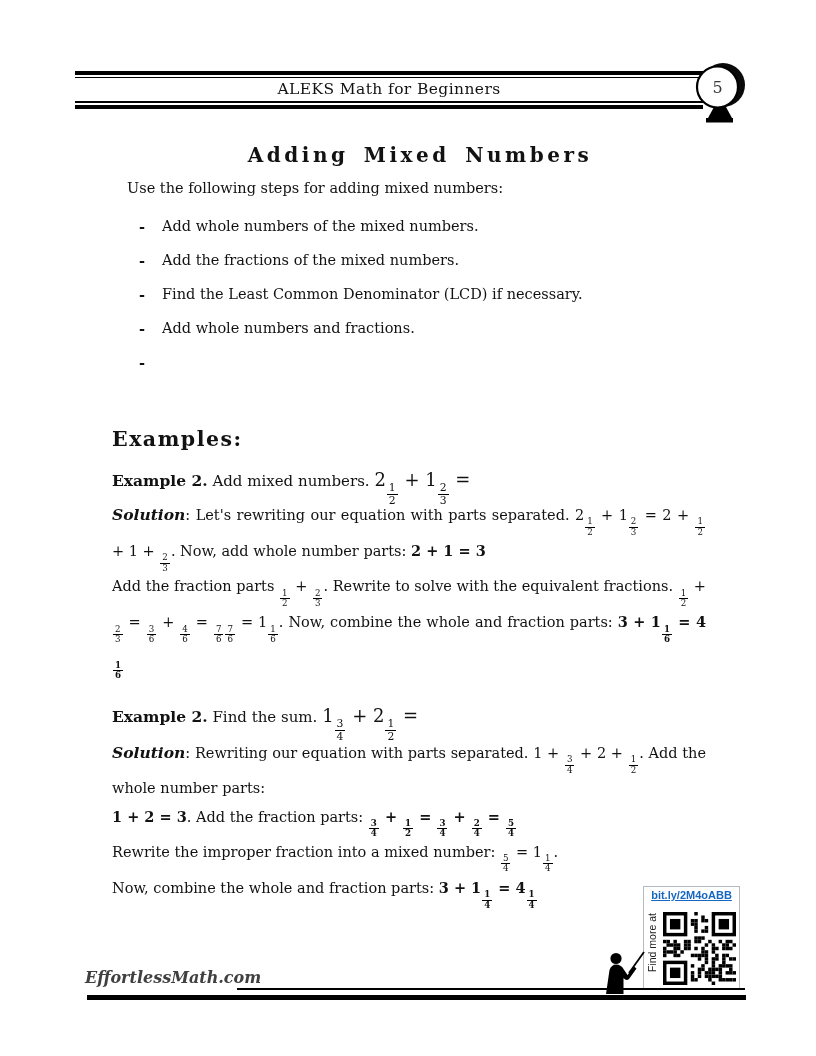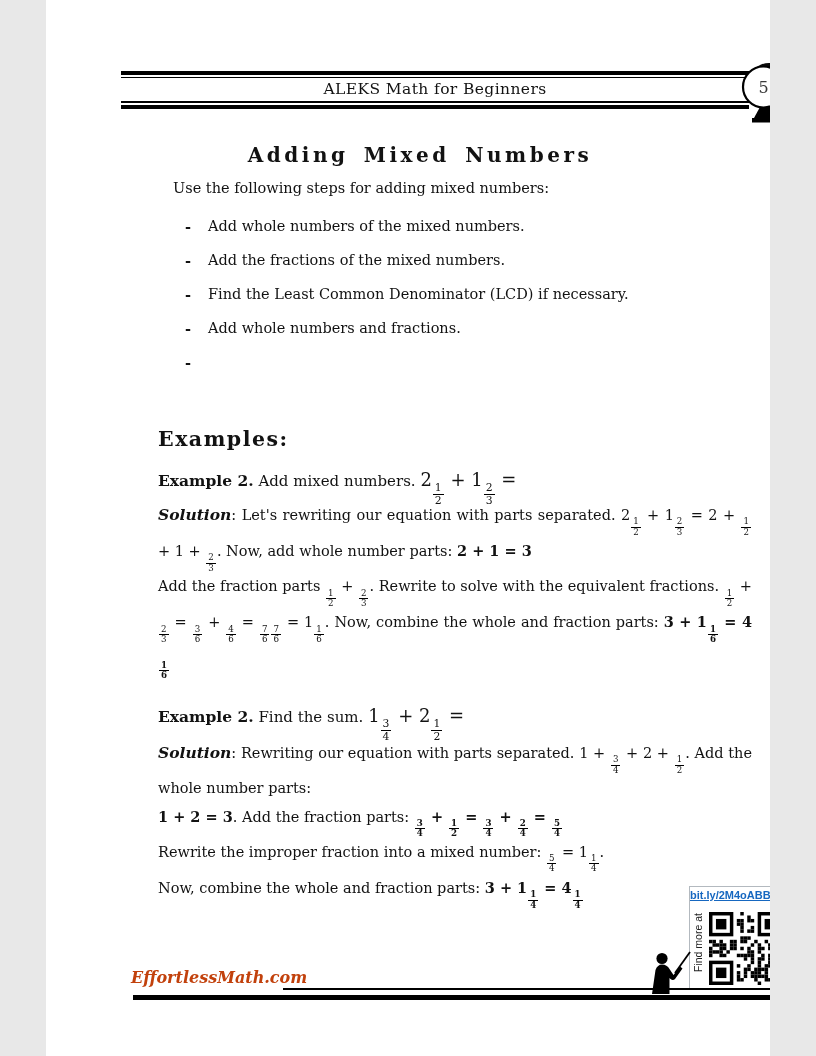--- a/index.html
+++ b/index.html
@@ -1,16 +1,16 @@
 <!DOCTYPE html>
 <html><head>
 <meta charset="utf-8">
 <style>
   html,body{margin:0;padding:0;background:#e8e8e8}
-  .page{position:relative;width:724px;height:1056px;margin:0 auto;background:#ffffff;
+  .page{position:relative;width:816px;height:1056px;margin:0 auto;background:#ffffff;
         font-family:"DejaVu Serif","Liberation Serif",serif;color:#121212;overflow:hidden}
 
   
   .header{position:absolute;left:75px;top:71px;width:628px}
   .hr-thick{height:3.5px;background:#000}
   .hr-thin{height:1.3px;background:#000;margin-top:2.5px}
   .hr-thin2{height:1.3px;background:#000}
   .hr-thick2{height:3.5px;background:#000;margin-top:2.5px}
   .header-title{text-align:center;font-size:15.5px;line-height:23px;letter-spacing:.4px}
   .globe{position:absolute;left:695px;top:62px;width:52px;height:64px}
@@ -43,33 +43,33 @@
 
   
   .frac{display:inline-flex;flex-direction:column;align-items:center;vertical-align:-0.5em;
         font-size:0.6em;line-height:1.08;margin:0 1px;text-align:center}
   .frac .num{padding:0 2px}
   .frac .den{border-top:1px solid #000;padding:0 2px}
 
   
   .qr-box{position:absolute;left:643px;top:886px;width:97px;height:104px;box-sizing:border-box;
           border:1.5px solid #b3b9bf;background:#fff}
-  .qr-link{position:absolute;top:2px;left:0;width:100%;text-align:left;
+  .qr-link{position:absolute;top:2px;left:0;width:100%;text-align:center;
            font-family:"Liberation Sans",sans-serif;font-size:11px;font-weight:bold;
            color:#1667c0;text-decoration:underline;cursor:pointer}
   .qr-caption{position:absolute;left:2px;top:18px;height:76px;writing-mode:vertical-rl;
               transform:rotate(180deg);font-family:"Liberation Sans",sans-serif;
               font-size:10.5px;color:#222;text-align:center}
   #qr-svg{position:absolute;right:3px;bottom:4px;width:73px;height:73px;fill:#000}
 
   .presenter{position:absolute;left:599px;top:949px;width:46px;height:47px;fill:#000}
 
   
   .site{position:absolute;left:85px;top:968px;font-size:16px;font-style:italic;font-weight:bold;
-        color:#c2410c;text-decoration:none;cursor:pointer}
+        color:#404040;text-decoration:none;cursor:pointer}
   .foot-thin{position:absolute;left:237px;top:988px;width:508px;height:1.8px;background:#000}
   .foot-thick{position:absolute;left:87px;top:995px;width:659px;height:4.5px;background:#000}
 </style>
 </head>
 <body>
 
 <div class="page">
 
   <header class="header">
     <div class="hr-thick"></div>

